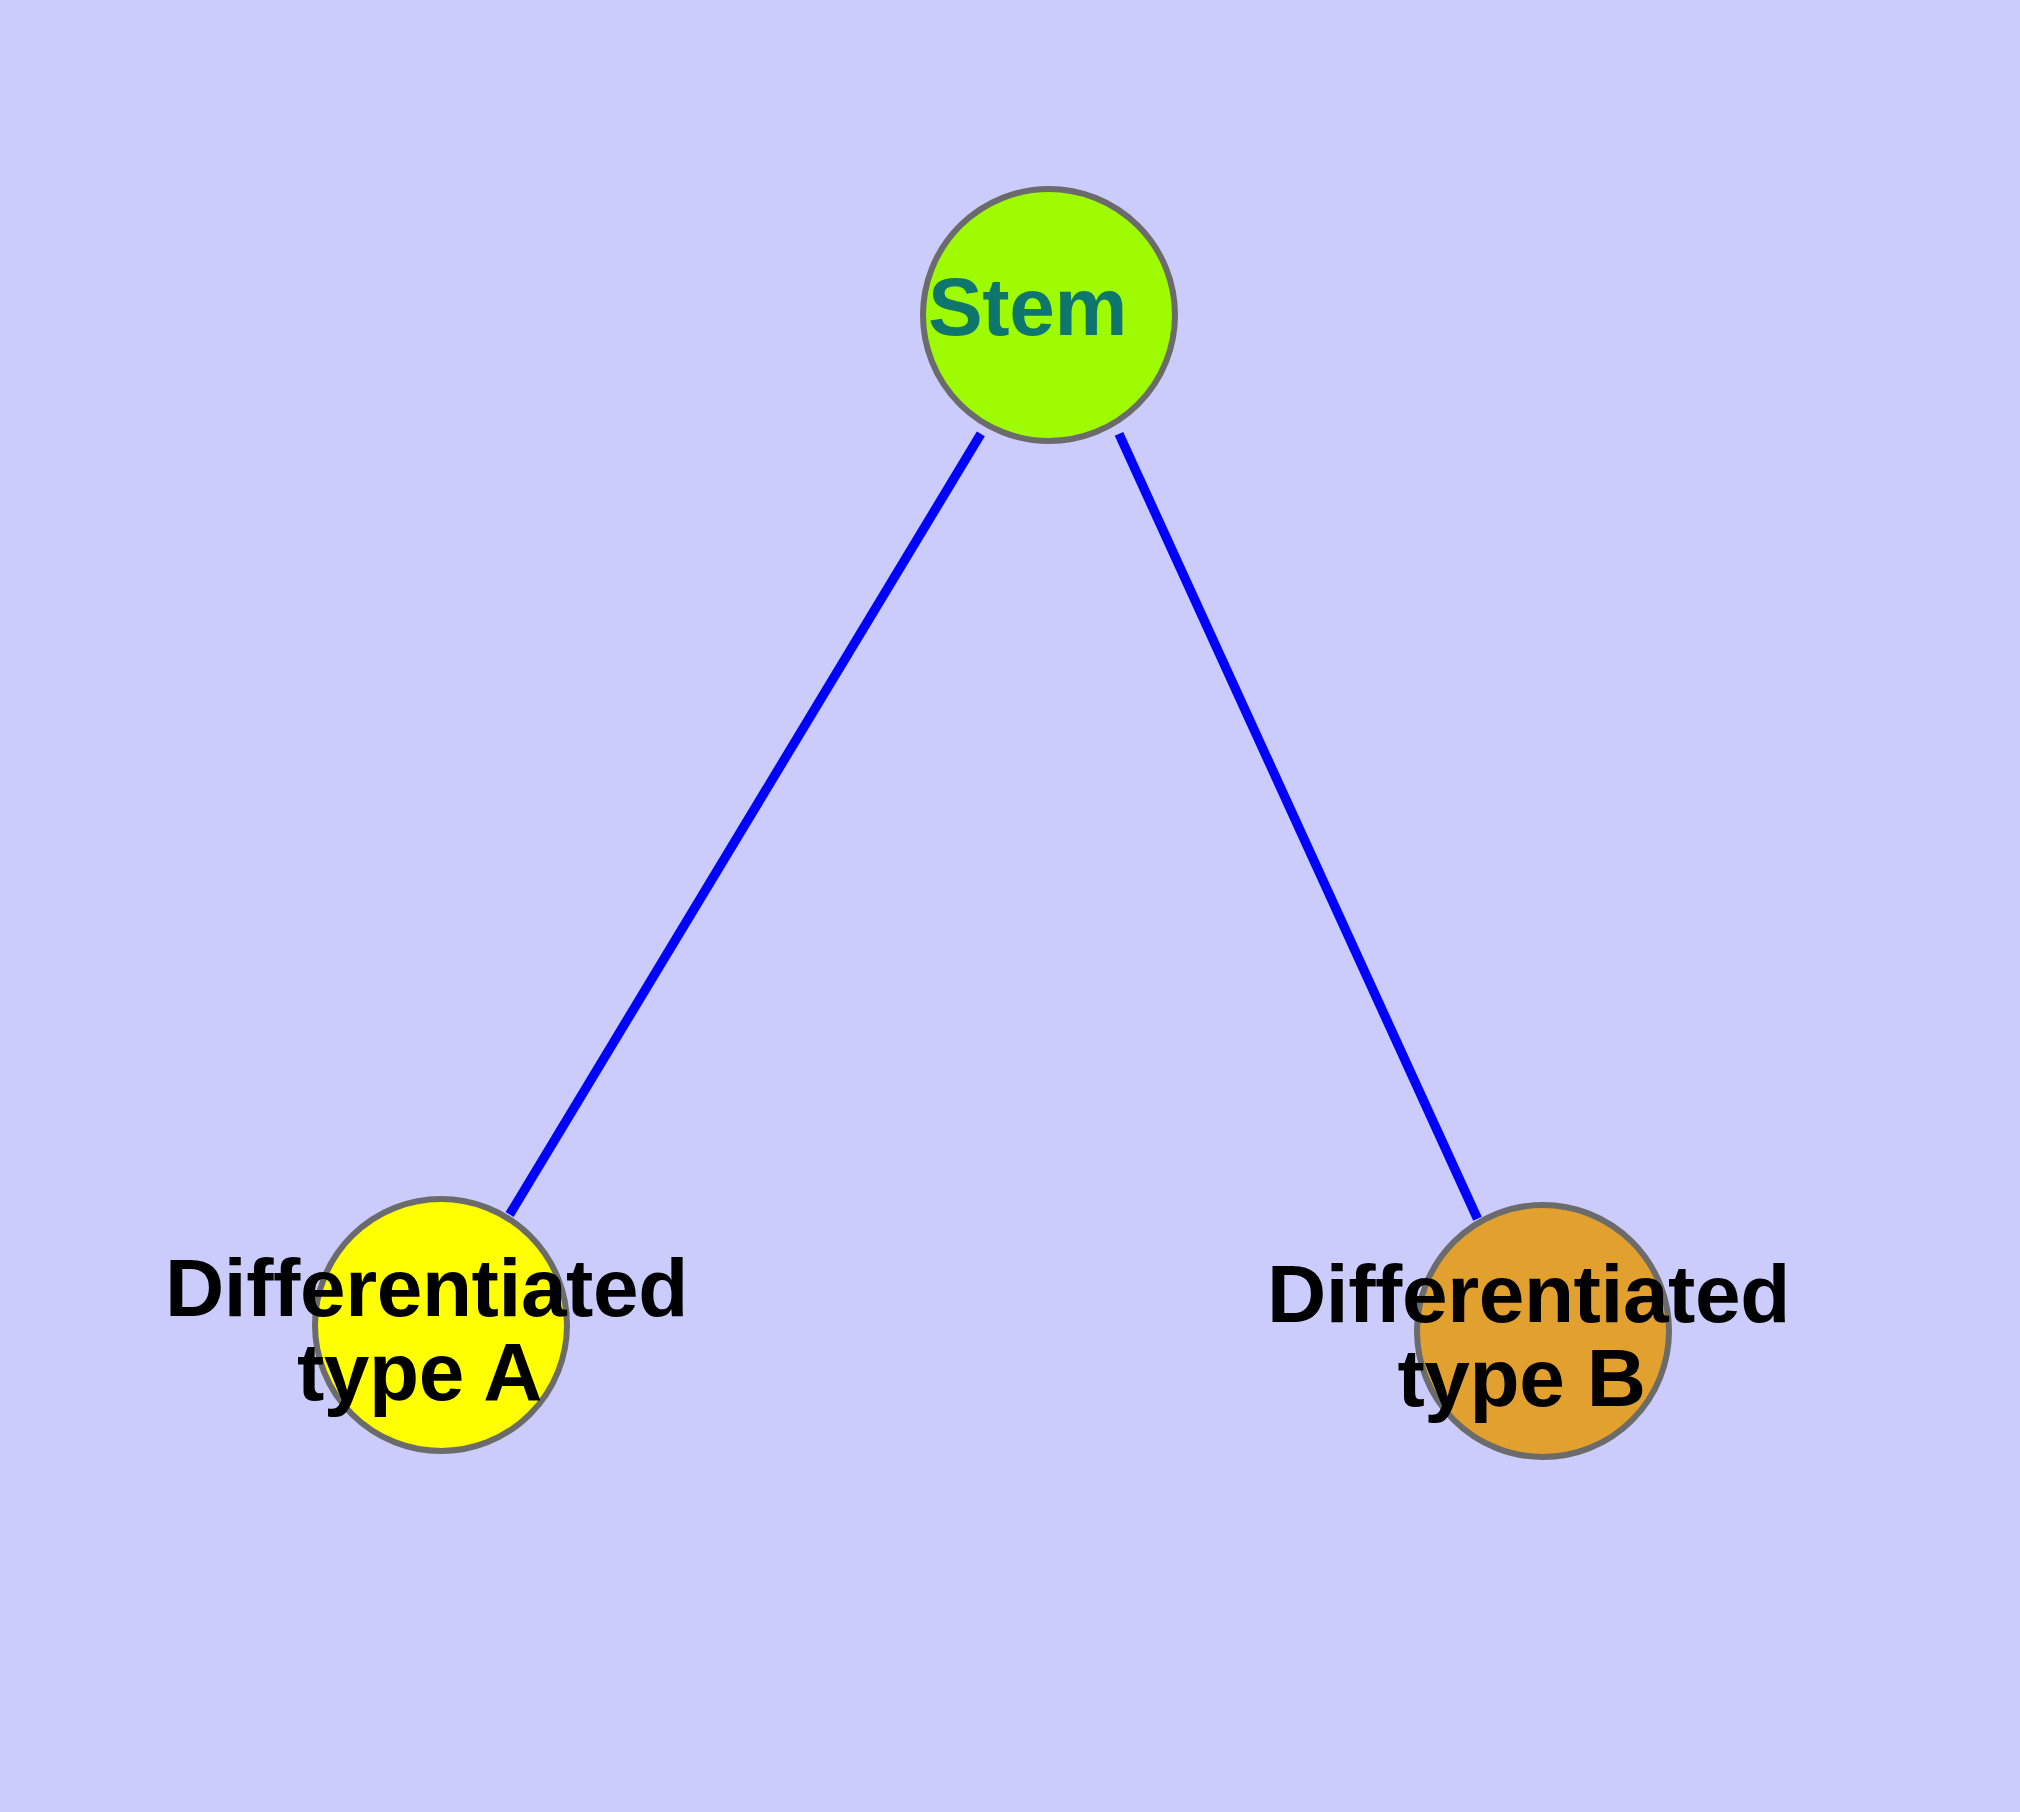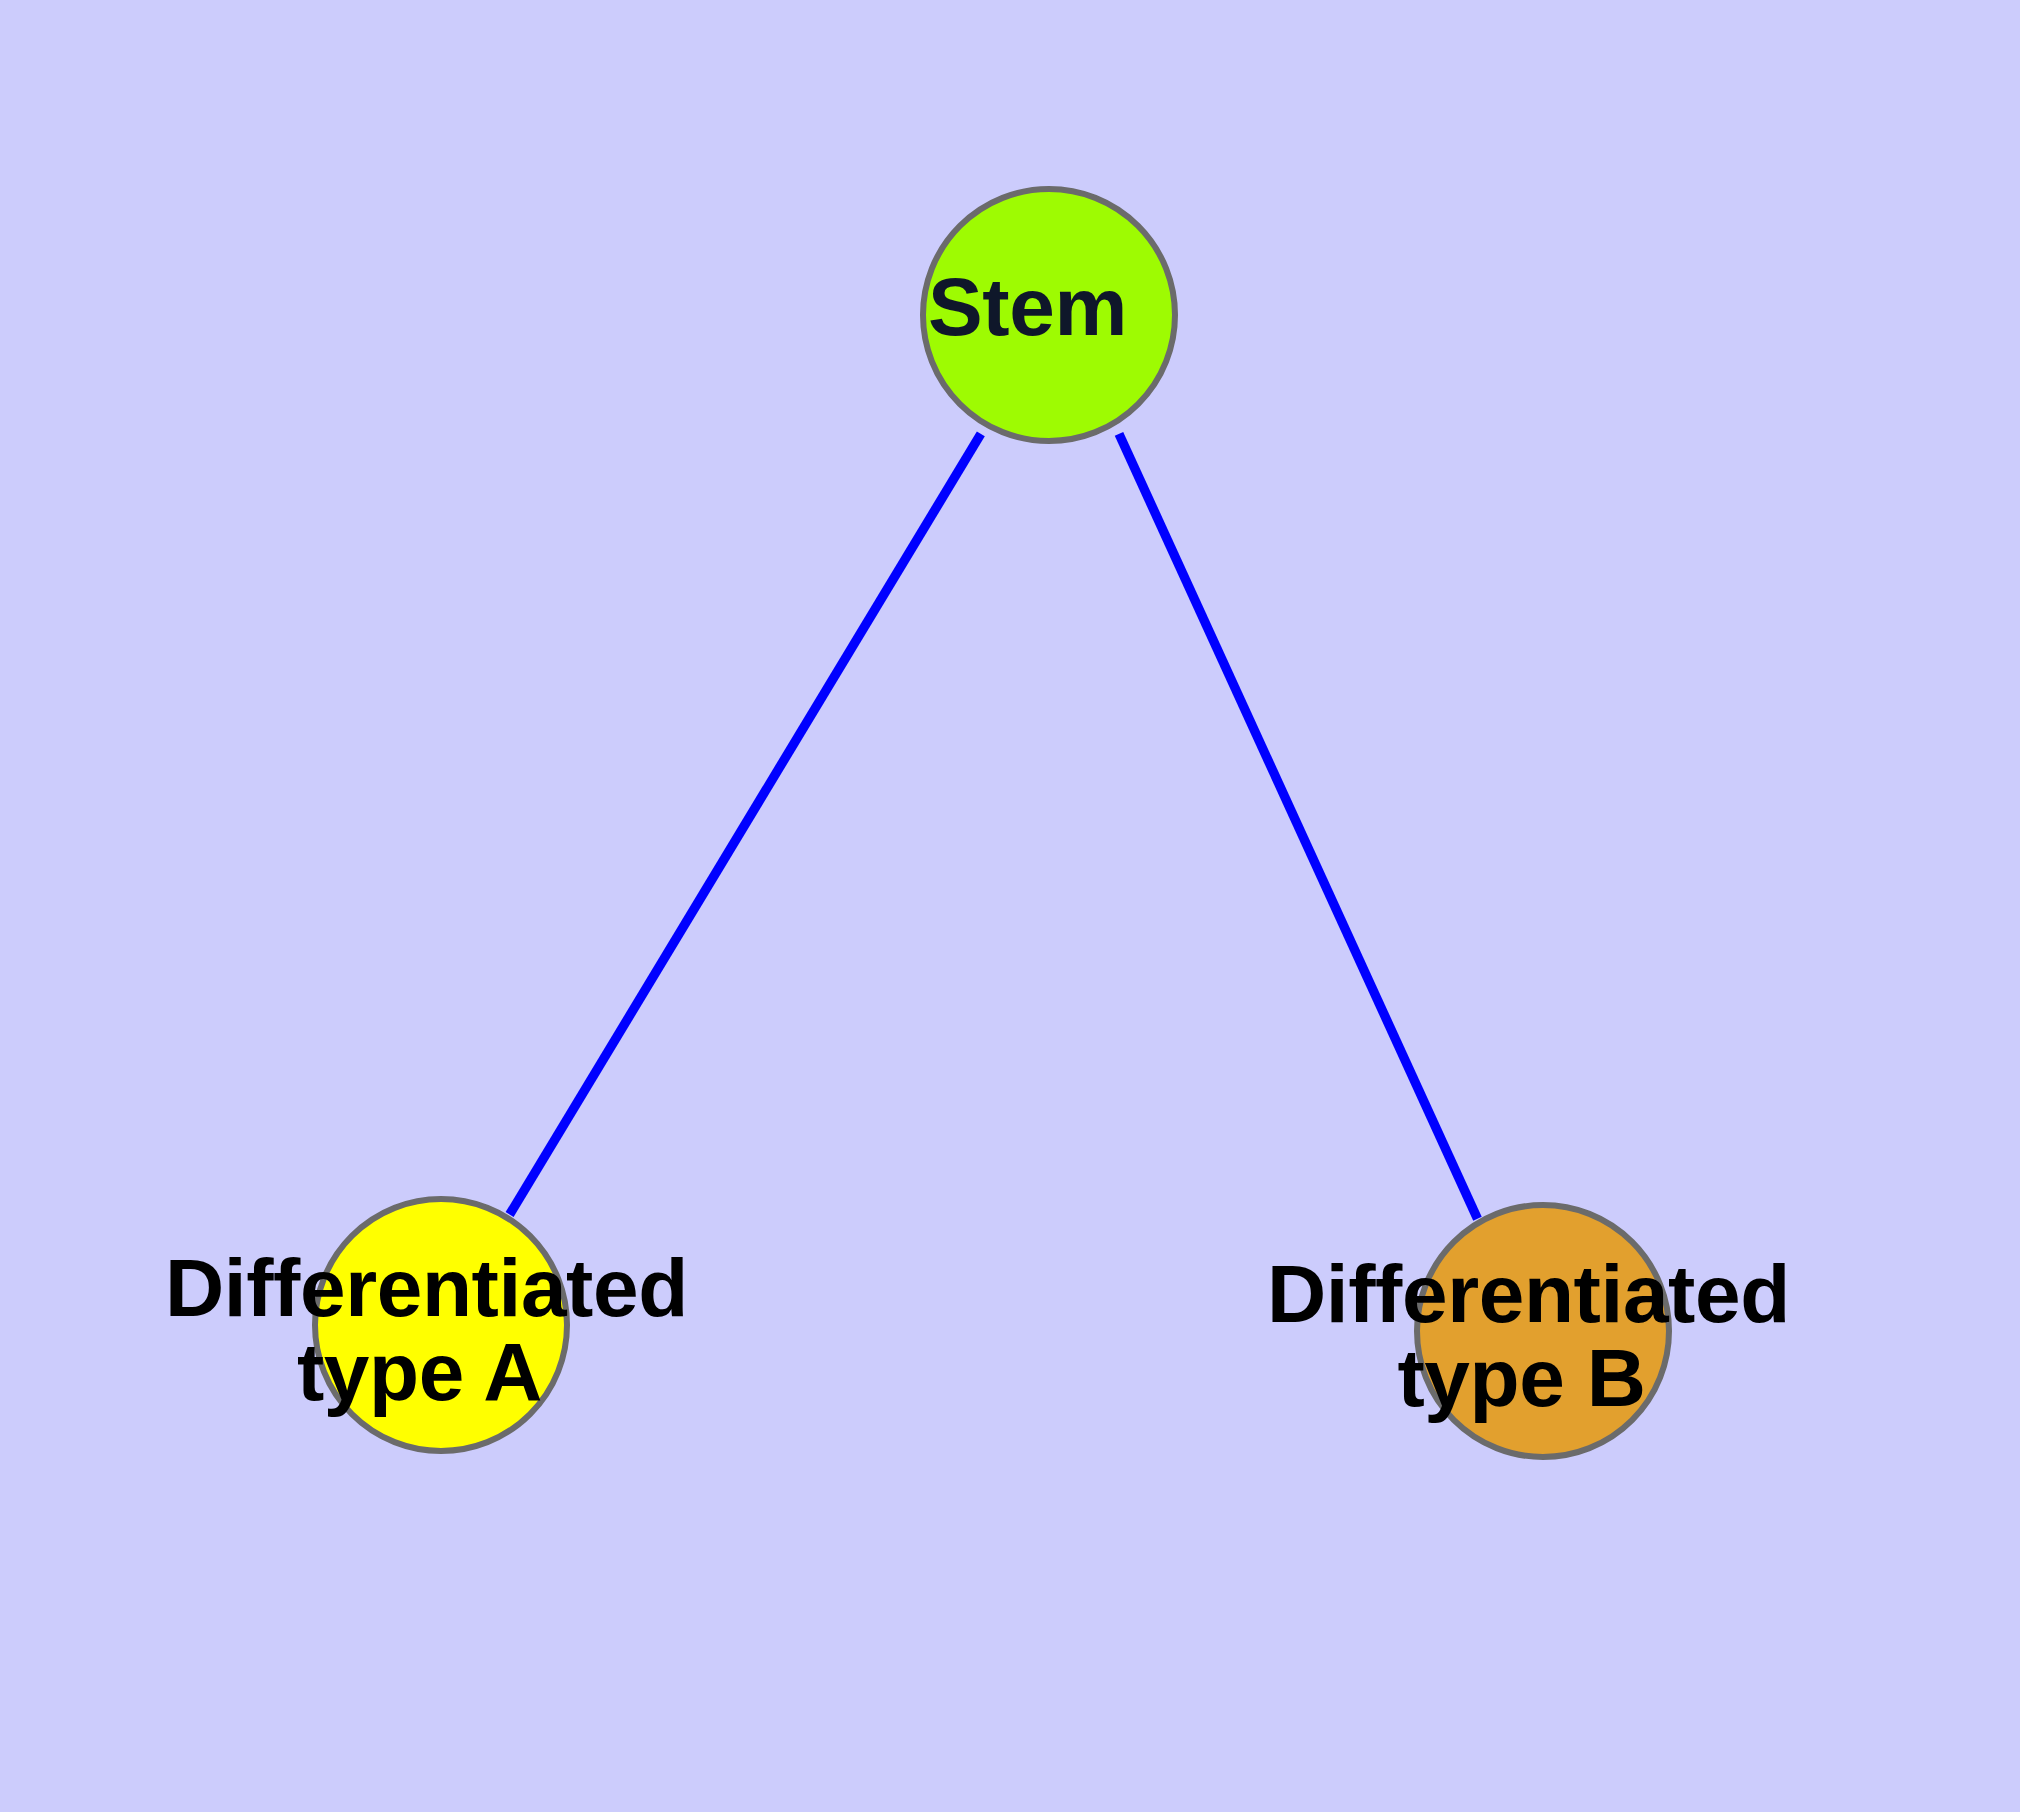--- a/index.html
+++ b/index.html
@@ -100,21 +100,21 @@
   </svg>
 
   <div id="node-layer">
 
     <div id="node-stem" class="graph-node" style="left: 920px; top: 186px; width: 258px; height: 258px; background: rgb(158, 251, 2); border-color: rgb(107, 107, 107);"></div>
 
     <div id="node-diff-a" class="graph-node" style="left: 312px; top: 1196px; width: 258px; height: 258px; background: rgb(255, 255, 0); border-color: rgb(107, 107, 107);"></div>
 
     <div id="node-diff-b" class="graph-node" style="left: 1414px; top: 1202px; width: 258px; height: 258px; background: rgb(226, 160, 46); border-color: rgb(107, 107, 107);"></div>
 
-    <div id="label-stem" class="node-label" style="left: 773px; color: #0f172a;">Stem</div>
+    <div id="label-stem" class="node-label" style="left: 773px; color: #0f766e;">Stem</div>
 
     <div id="label-diff-a" class="node-label" style="left: 165px; color: rgb(0, 0, 0);">Differentiated
 type A</div>
 
     <div id="label-diff-b" class="node-label" style="left: 1267px; color: rgb(0, 0, 0);">Differentiated
 type B</div>
 
   </div>
 </div>
 

